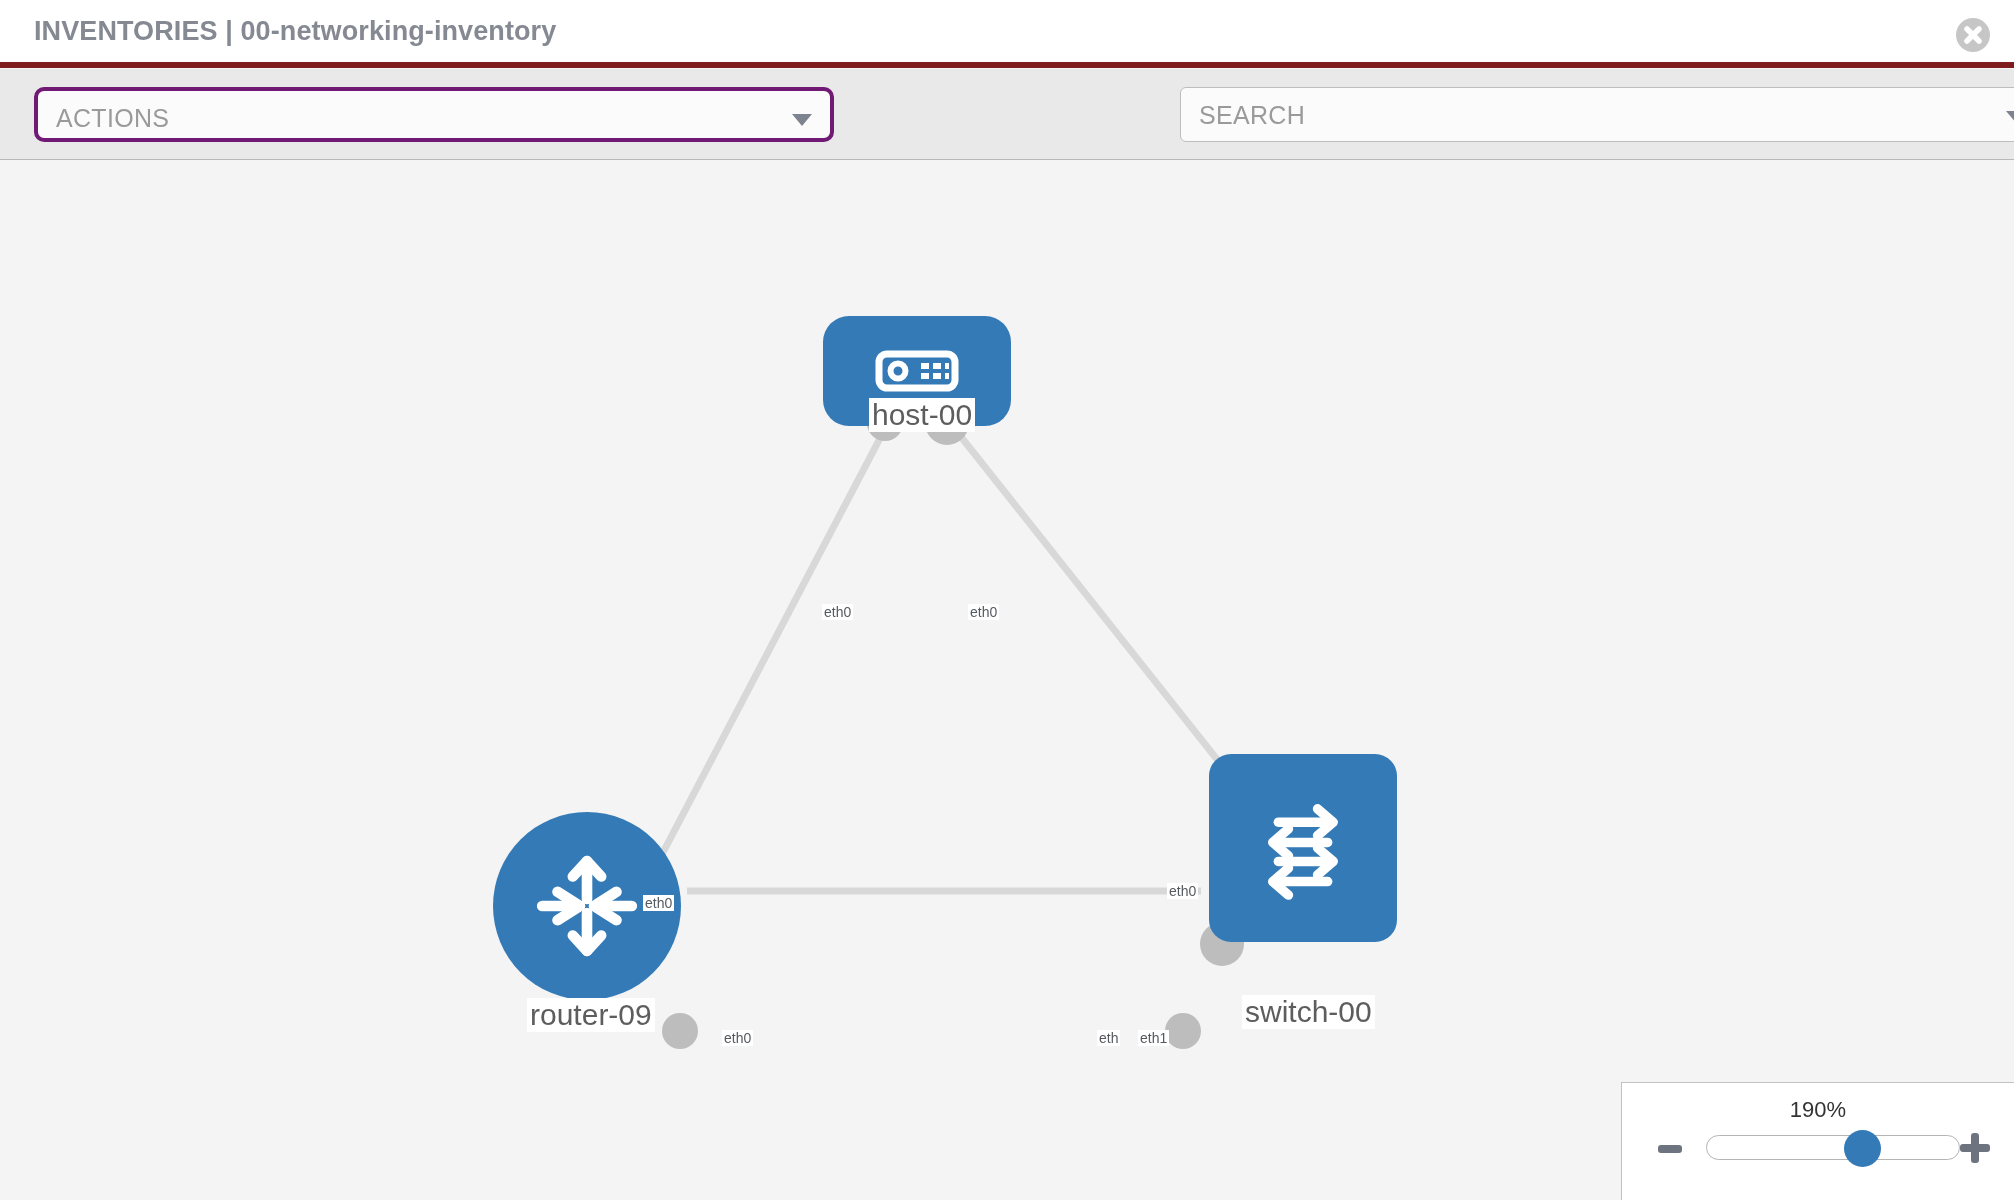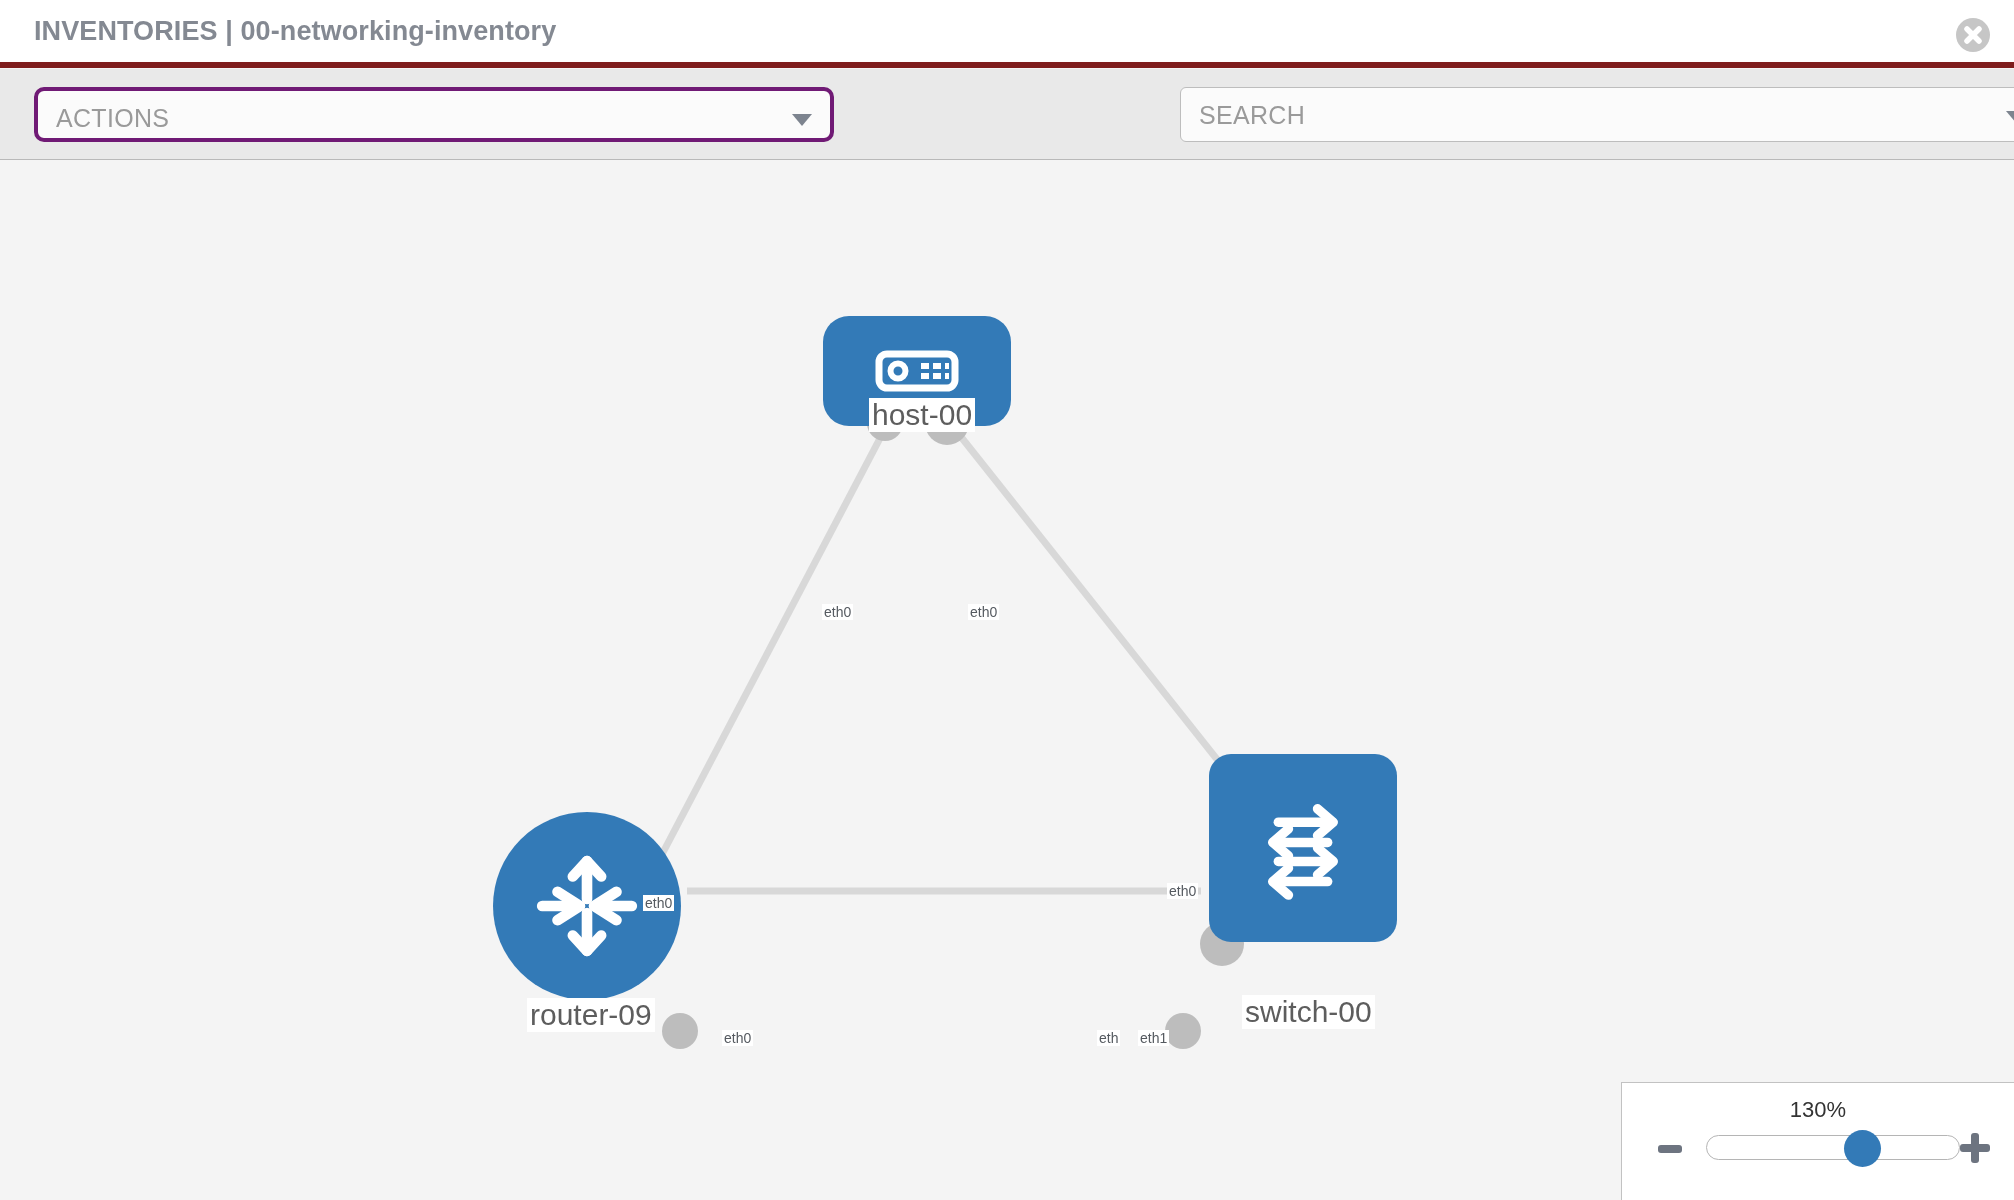--- a/index.html
+++ b/index.html
@@ -266,21 +266,21 @@
         <div class="iface-label" style="left: 643px; top: 734px;">eth0</div>
         <div class="iface-label" style="left: 1167px; top: 722px;">eth0</div>
         <div class="iface-label" style="left: 722px; top: 869px;">eth0</div>
         <div class="iface-label" style="left: 1097px; top: 869px;">eth</div>
         <div class="iface-label" style="left: 1138px; top: 869px;">eth1</div>
       </div>
 
   </div>
 
   <div class="zoom-panel">
-    <div class="zoom-value">130%</div>
+    <div class="zoom-value">190%</div>
     <div class="zoom-minus"></div>
     <div class="zoom-track">
       <div class="zoom-thumb" id="zoom-thumb" style="left: 136.71px;"></div>
     </div>
     <div class="zoom-plus"></div>
   </div>
 
 </div>
 
 </body></html>

